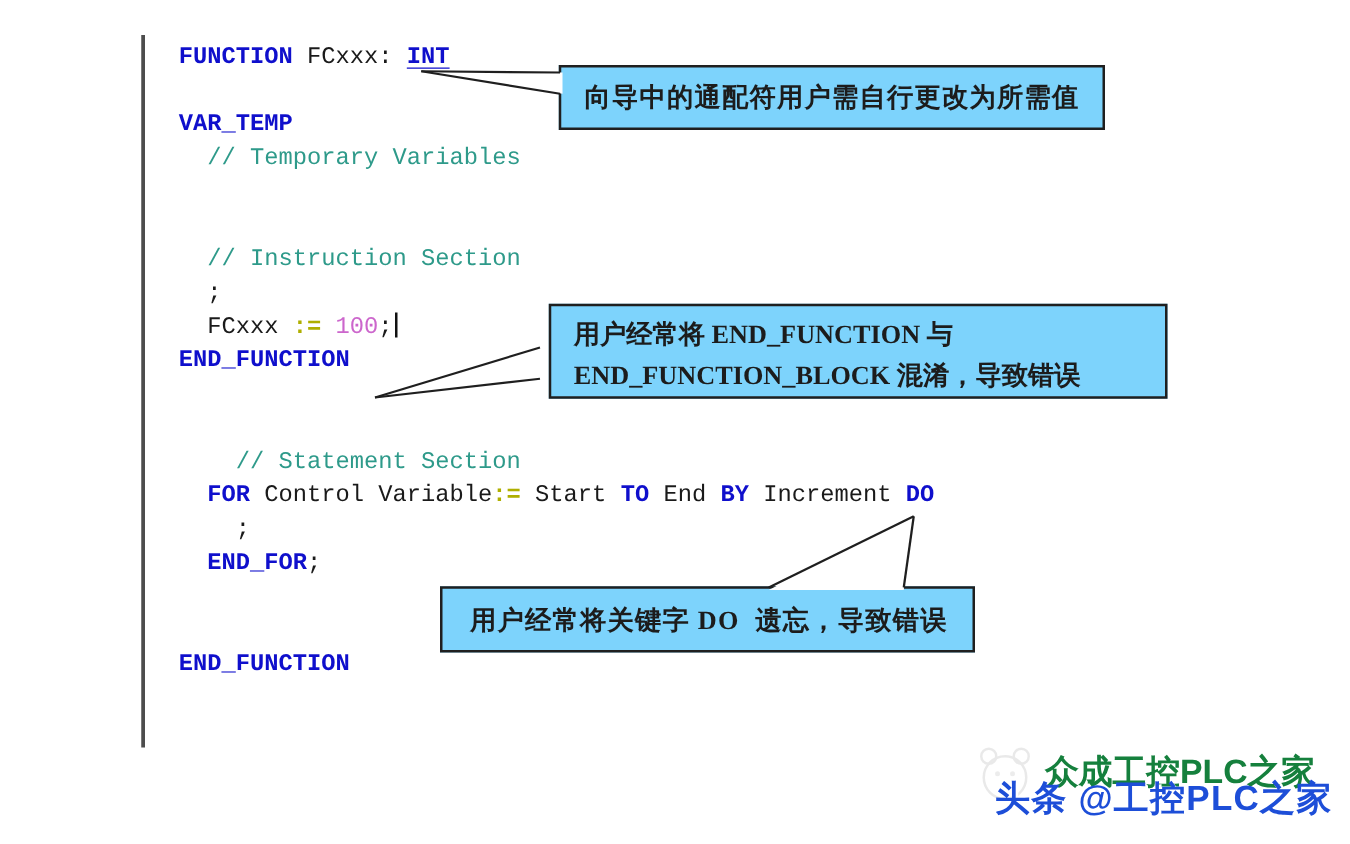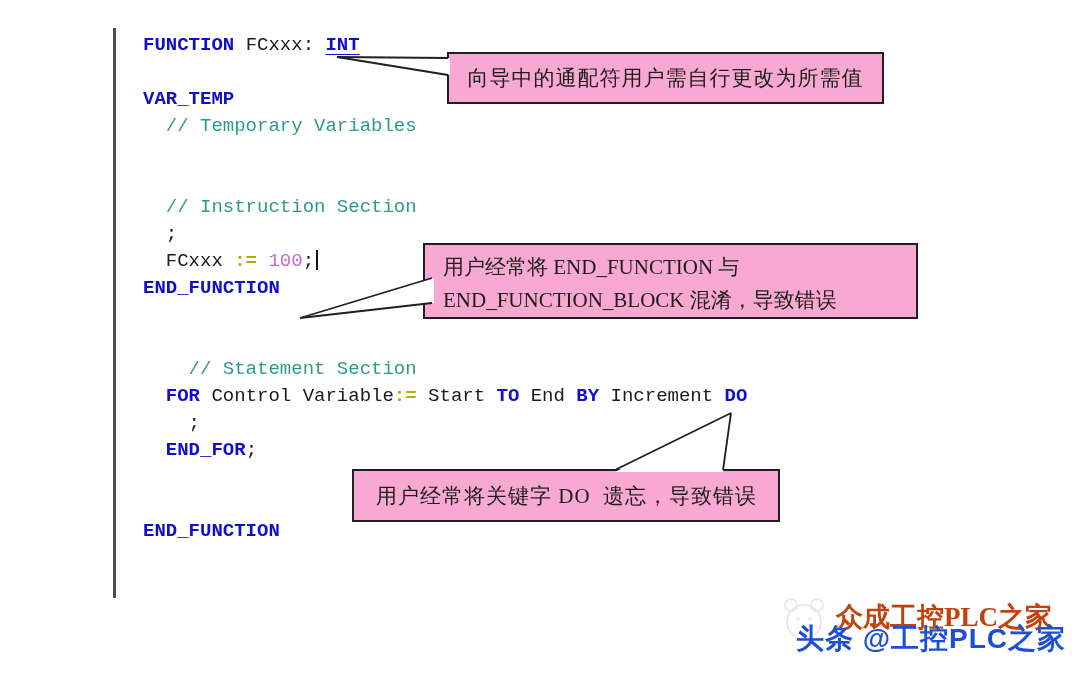--- a/index.html
+++ b/index.html
@@ -18,37 +18,37 @@
   .code-line{white-space:pre;height:27px;}
   .seg-kw{color:var(--kw);font-weight:bold;}
   .seg-kwu{color:var(--kw);font-weight:bold;text-decoration:underline;text-underline-offset:4px;}
   .seg-plain{color:var(--plain);}
   .seg-comment{color:var(--comment);}
   .seg-op{color:var(--op);font-weight:bold;}
   .seg-num{color:var(--num);}
   .cursor{display:inline-block;width:2px;height:20px;background:#111;vertical-align:-4px;margin-left:2px;}
   
   .callout{
-    position:absolute;background:#f9a8d4;border:2px solid var(--line);
+    position:absolute;background:#7dd3fc;border:2px solid var(--line);
     font-family:"Liberation Serif","DejaVu Serif",serif;
-    font-size:21px;color:#1c1c1c;z-index:4;box-sizing:border-box;
+    font-size:21px;color:#1c1c1c;z-index:4;box-sizing:border-box;font-weight:bold;
   }
   .callout span,.callout .callout-line{white-space:pre;}
   .box1{left:447px;top:52px;width:437px;height:52px;display:flex;align-items:center;justify-content:center;letter-spacing:1px;}
-  .box2{left:423px;top:243px;width:495px;height:76px;padding:6px 0 0 18px;}
+  .box2{left:439px;top:243px;width:495px;height:76px;padding:6px 0 0 18px;}
   .box2 .callout-line{line-height:33px;}
   .box3{left:352px;top:469px;width:428px;height:53px;display:flex;align-items:center;padding-left:22px;letter-spacing:1px;}
   
   .overlay{position:absolute;left:0;top:0;z-index:5;pointer-events:none;}
   
   .watermark{position:absolute;left:0;top:0;width:100%;height:100%;pointer-events:none;}
   .wm-icon{position:absolute;left:778px;top:592px;opacity:0.55;}
   .wm-ghost{
     position:absolute;left:836px;top:599px;font-size:27px;font-weight:bold;
-    color:#c2410c;white-space:pre;font-family:Liberation Serif, serif;
+    color:#15803d;white-space:pre;font-family:Liberation Sans, sans-serif;
   }
   .wm-main{
     position:absolute;left:796px;top:620px;font-size:28px;font-weight:bold;
     color:#1d4ed8;text-shadow:2px 2px 0 #ffffff;white-space:pre;letter-spacing:1px;
     font-family:"Liberation Sans",sans-serif;
   }
 </style>
 </head>
 <body>
 

